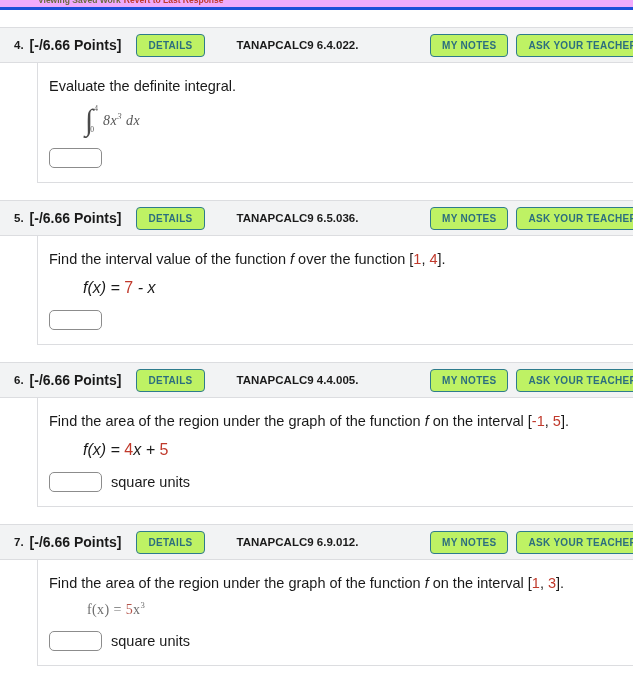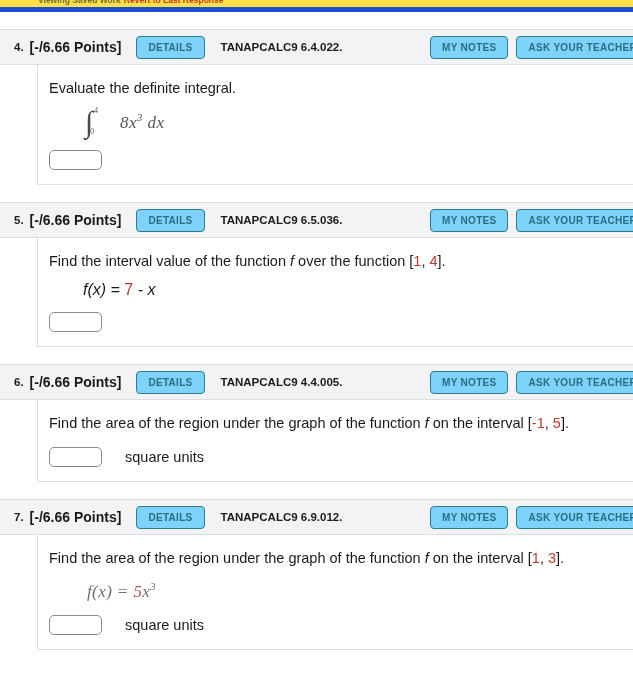--- a/index.html
+++ b/index.html
@@ -12,22 +12,22 @@
   }
   body {
     font-family: "Liberation Sans", sans-serif;
     color: #1a1a1a;
     -webkit-font-smoothing: antialiased;
   }
 
   
   .saved-banner {
     height: 7px;
-    background: #fde047;
-    border-bottom: 5px solid #1d4ed8;
+    background: #f0abfc;
+    border-bottom: 3px solid #1d4ed8;
     position: relative;
     overflow: hidden;
   }
   .saved-banner-inner {
     position: absolute;
     left: 38px;
     top: -5px;
     font-size: 8.5px;
     font-weight: bold;
     white-space: nowrap;
@@ -61,39 +61,39 @@
   .q-points {
     font-size: 14px;
     font-weight: bold;
     color: #1a1a1a;
     white-space: nowrap;
     margin-left: 6px;
   }
   .btn {
     border: 1px solid #2e7b8c;
     border-radius: 4px;
-    background: #7dd3fc;
+    background: #bef264;
     color: #2c6e7f;
     font-size: 10px;
     font-weight: bold;
     letter-spacing: 0.3px;
     height: 23px;
     line-height: 21px;
     padding: 0 11px;
     box-sizing: border-box;
     white-space: nowrap;
     cursor: pointer;
     font-family: "Liberation Sans", sans-serif;
   }
   .btn-details { margin-left: 15px; }
   .q-code {
     font-size: 11.5px;
     font-weight: bold;
     color: #1a1a1a;
-    margin-left: 16px;
+    margin-left: 32px;
     white-space: nowrap;
   }
   .q-header-right {
     position: absolute;
     right: -16px;
     top: 6px;
     display: flex;
     gap: 8px;
   }
 
@@ -119,24 +119,23 @@
   .fx-line {
     font-size: 16px;
     margin: 9px 0 0 34px;
     color: #1a1a1a;
   }
   .fx-line .fn { font-style: italic; }
 
   
   .mathimg {
     font-family: "Liberation Serif", serif;
-    font-style: italic;
-    font-size: 17px;
+    font-size: 14px;
     color: #6e6e6e;
-    margin: 12px 0 0 38px;
+    margin: 6px 0 0 38px;
     letter-spacing: 0.4px;
   }
   .mathimg .num { color: #b5554b; }
   sup { font-size: 0.62em; vertical-align: super; }
 
   
   .integral {
     margin: 8px 0 0 36px;
     font-family: "Liberation Serif", serif;
     color: #555555;
@@ -158,32 +157,32 @@
     height: 30px;
     font-size: 7.5px;
     font-style: normal;
     margin-left: -3px;
     position: relative;
     top: -1px;
   }
   .int-lim .up { padding-left: 4px; }
   .int-lim .low { padding-left: 0px; }
   .int-body {
-    font-size: 17px;
+    font-size: 14px;
     font-style: italic;
-    margin-left: 22px;
+    margin-left: 5px;
     letter-spacing: 0.5px;
   }
 
   
   .answer-row {
     margin-top: 13px;
     display: flex;
     align-items: center;
-    gap: 23px;
+    gap: 9px;
   }
   .answer-box {
     width: 53px;
     height: 20px;
     border: 1px solid #8c8c8c;
     border-radius: 5px;
     background: #ffffff;
     box-sizing: border-box;
     outline: none;
     font-family: "Liberation Sans", sans-serif;
@@ -260,20 +259,21 @@
     <span class="q-points">[-/6.66 Points]</span>
     <button class="btn btn-details">DETAILS</button>
     <span class="q-code">TANAPCALC9 4.4.005.</span>
     <div class="q-header-right">
       <button class="btn">MY NOTES</button>
       <button class="btn">ASK YOUR TEACHER</button>
     </div>
   </div>
   <div class="q-body">
     <div class="q-text"><span>Find the area of the region under the graph of the function </span><i class="fvar">f</i><span> on the interval [</span><span class="num">-1</span><span>, </span><span class="num">5</span><span>].</span></div>
+    <div class="fx-line"><span class="fn">f(x) = </span><span class="num">4</span><i>x + </i><span class="num">5</span></div>
     <div class="answer-row">
       <input class="answer-box" type="text" value="" style="">
       <span class="units">square units</span>
     </div>
   </div>
 </div>
 
 <div class="question">
   <div class="q-header">
     <span class="q-num">7.</span>

